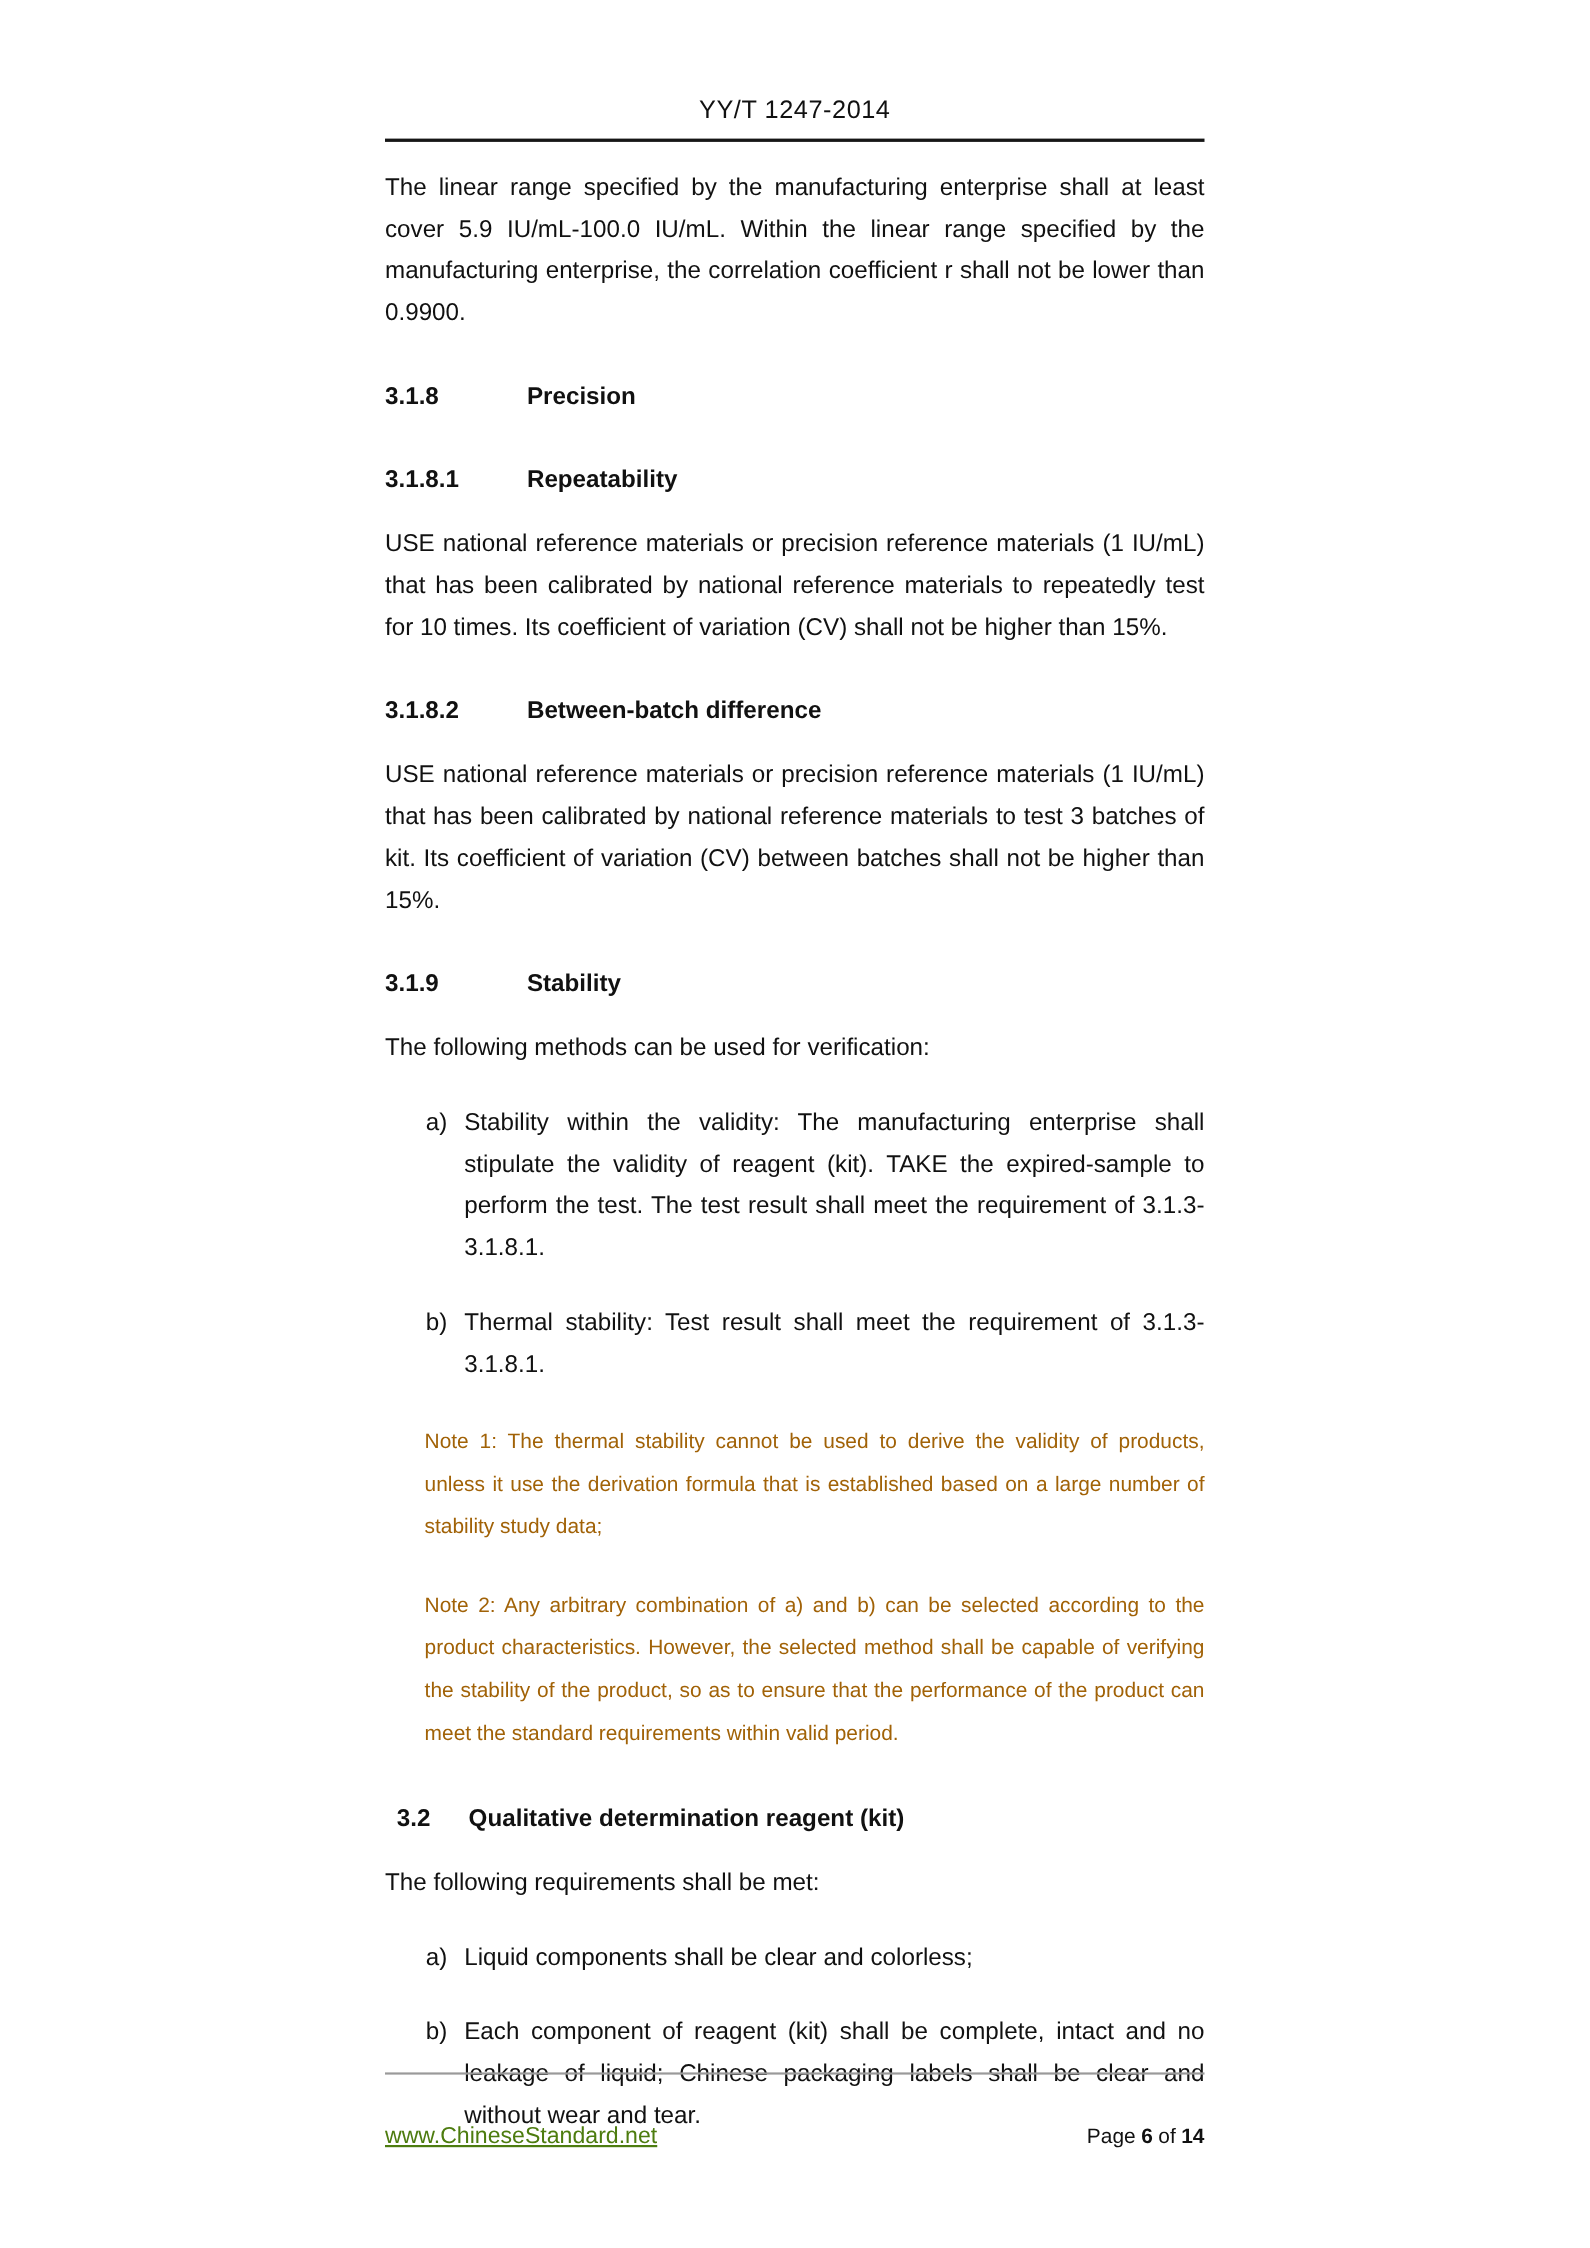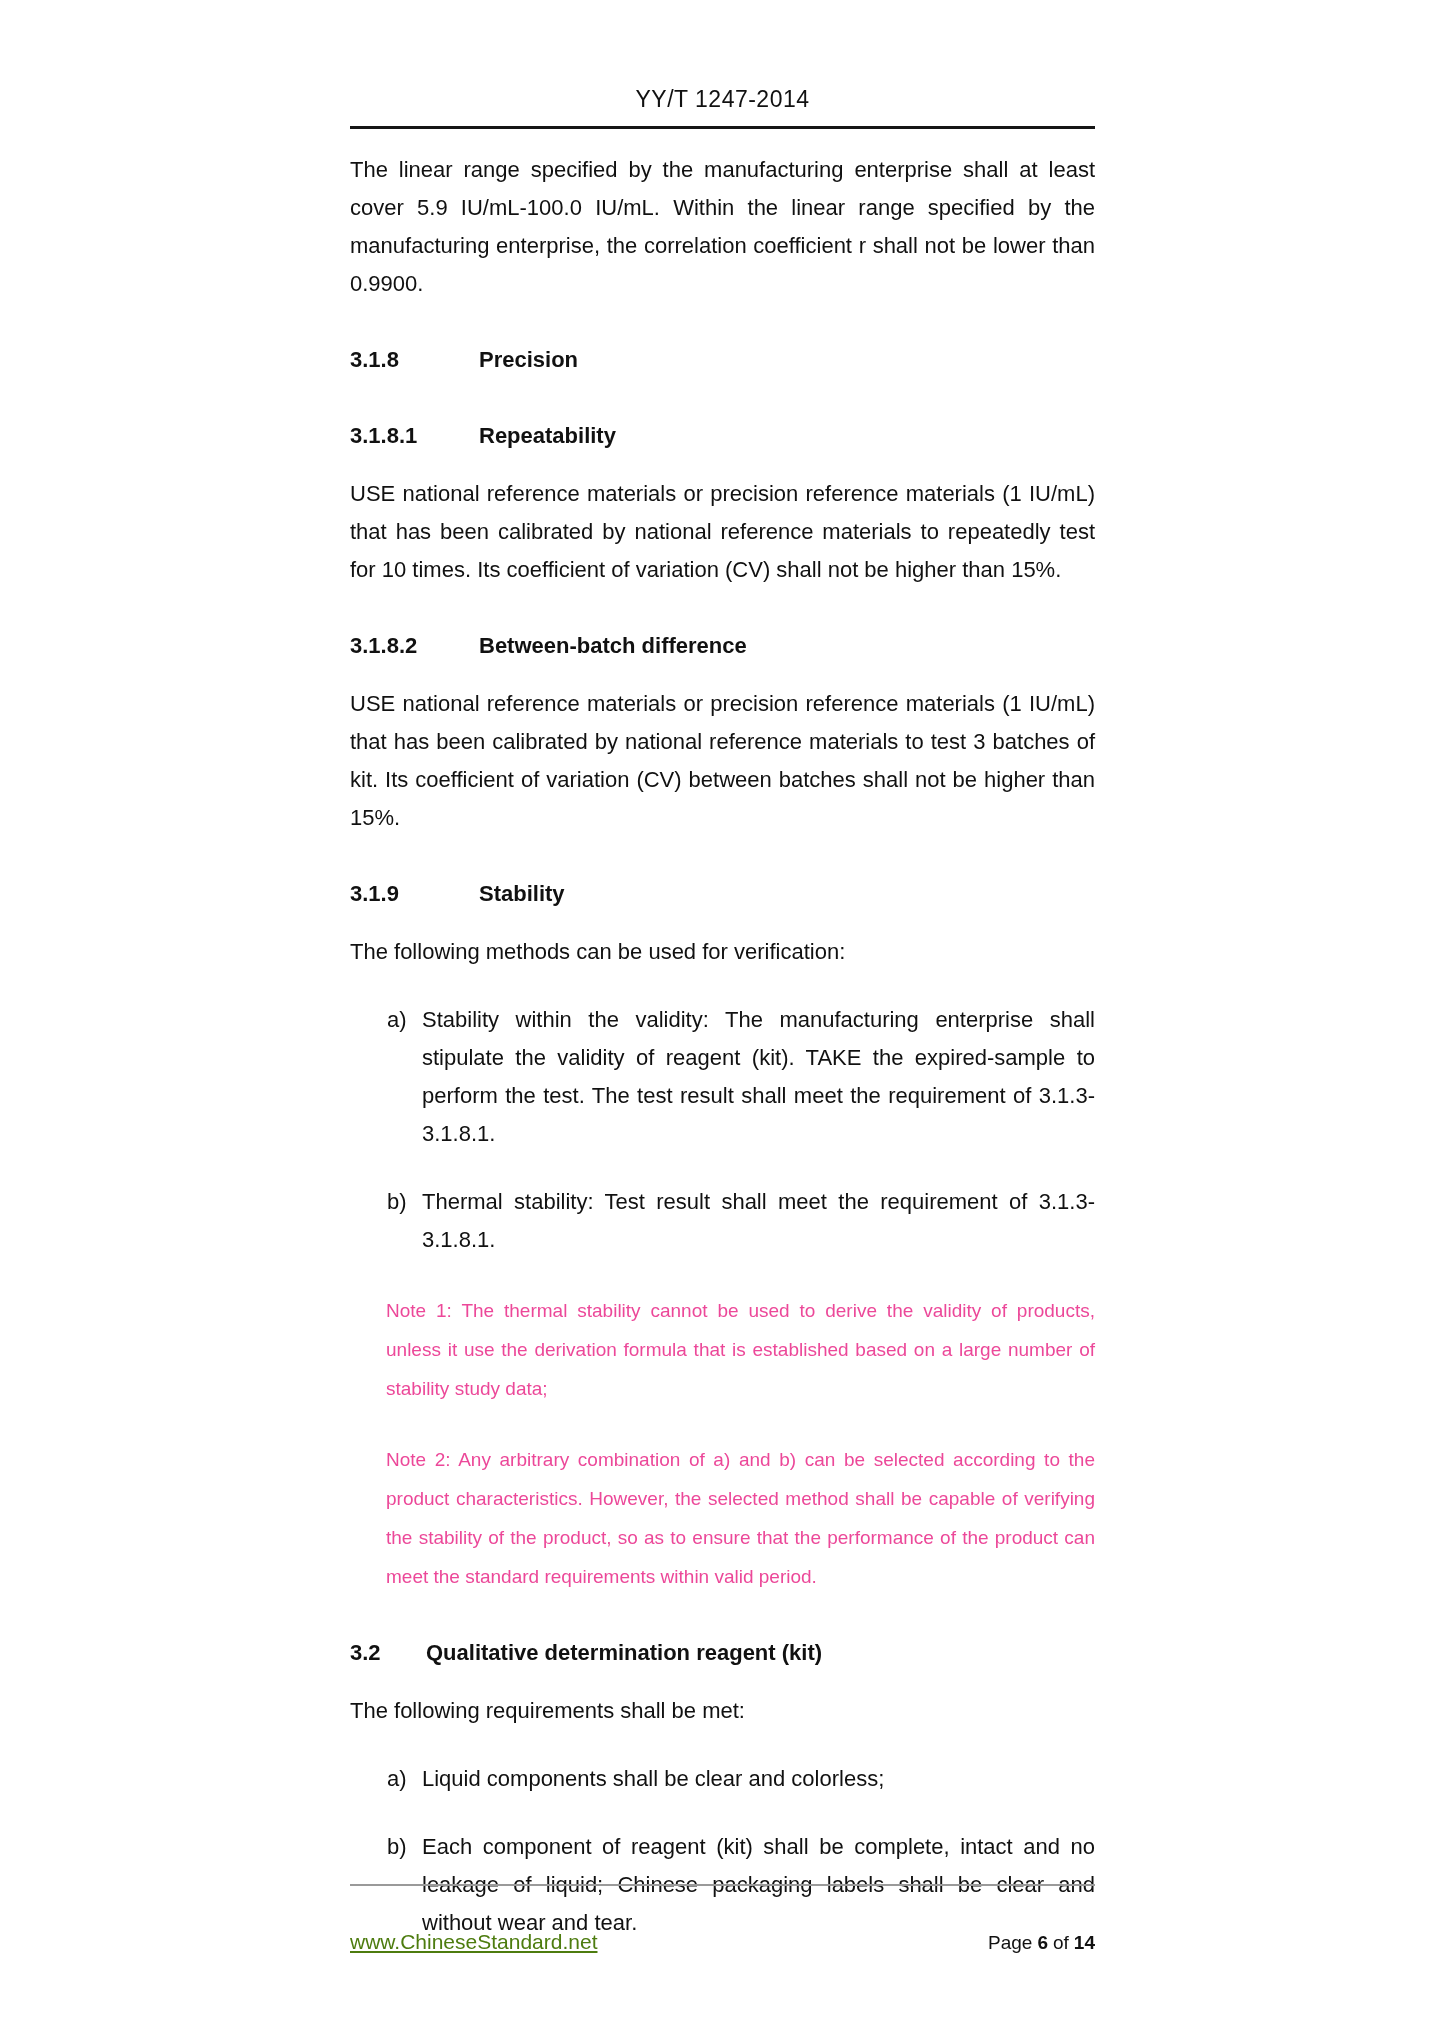--- a/index.html
+++ b/index.html
@@ -41,37 +41,37 @@
   p.first { margin-top: 22px; }
   h2.sec {
     display: flex;
     font-size: 22px;
     line-height: 38px;
     font-weight: bold;
     margin-top: 38px;
     gap: 24px;
   }
   h2.sec .num { width: 105px; flex: none; }
-  h2.sec.short .num { width: 52px; }
+  h2.sec.short .num { width: 52px; text-align: center; }
   .list-item {
     display: flex;
     font-size: 22px;
     line-height: 38px;
     margin-top: 30px;
     padding-left: 37px;
   }
   .list-item .marker { width: 35px; flex: none; }
   .list-item .itext { flex: 1; text-align: justify; }
   .note {
     font-size: 19px;
     line-height: 39px;
     text-align: justify;
     margin-top: 32px;
     margin-left: 36px;
-    color: #ec4899;
+    color: #a16207;
   }
   .footer {
     position: absolute;
     left: 218px;
     right: 218px;
     top: 1884px;
   }
   .footer-rule {
     border: none;
     border-top: 2px solid #9a9a9a;

